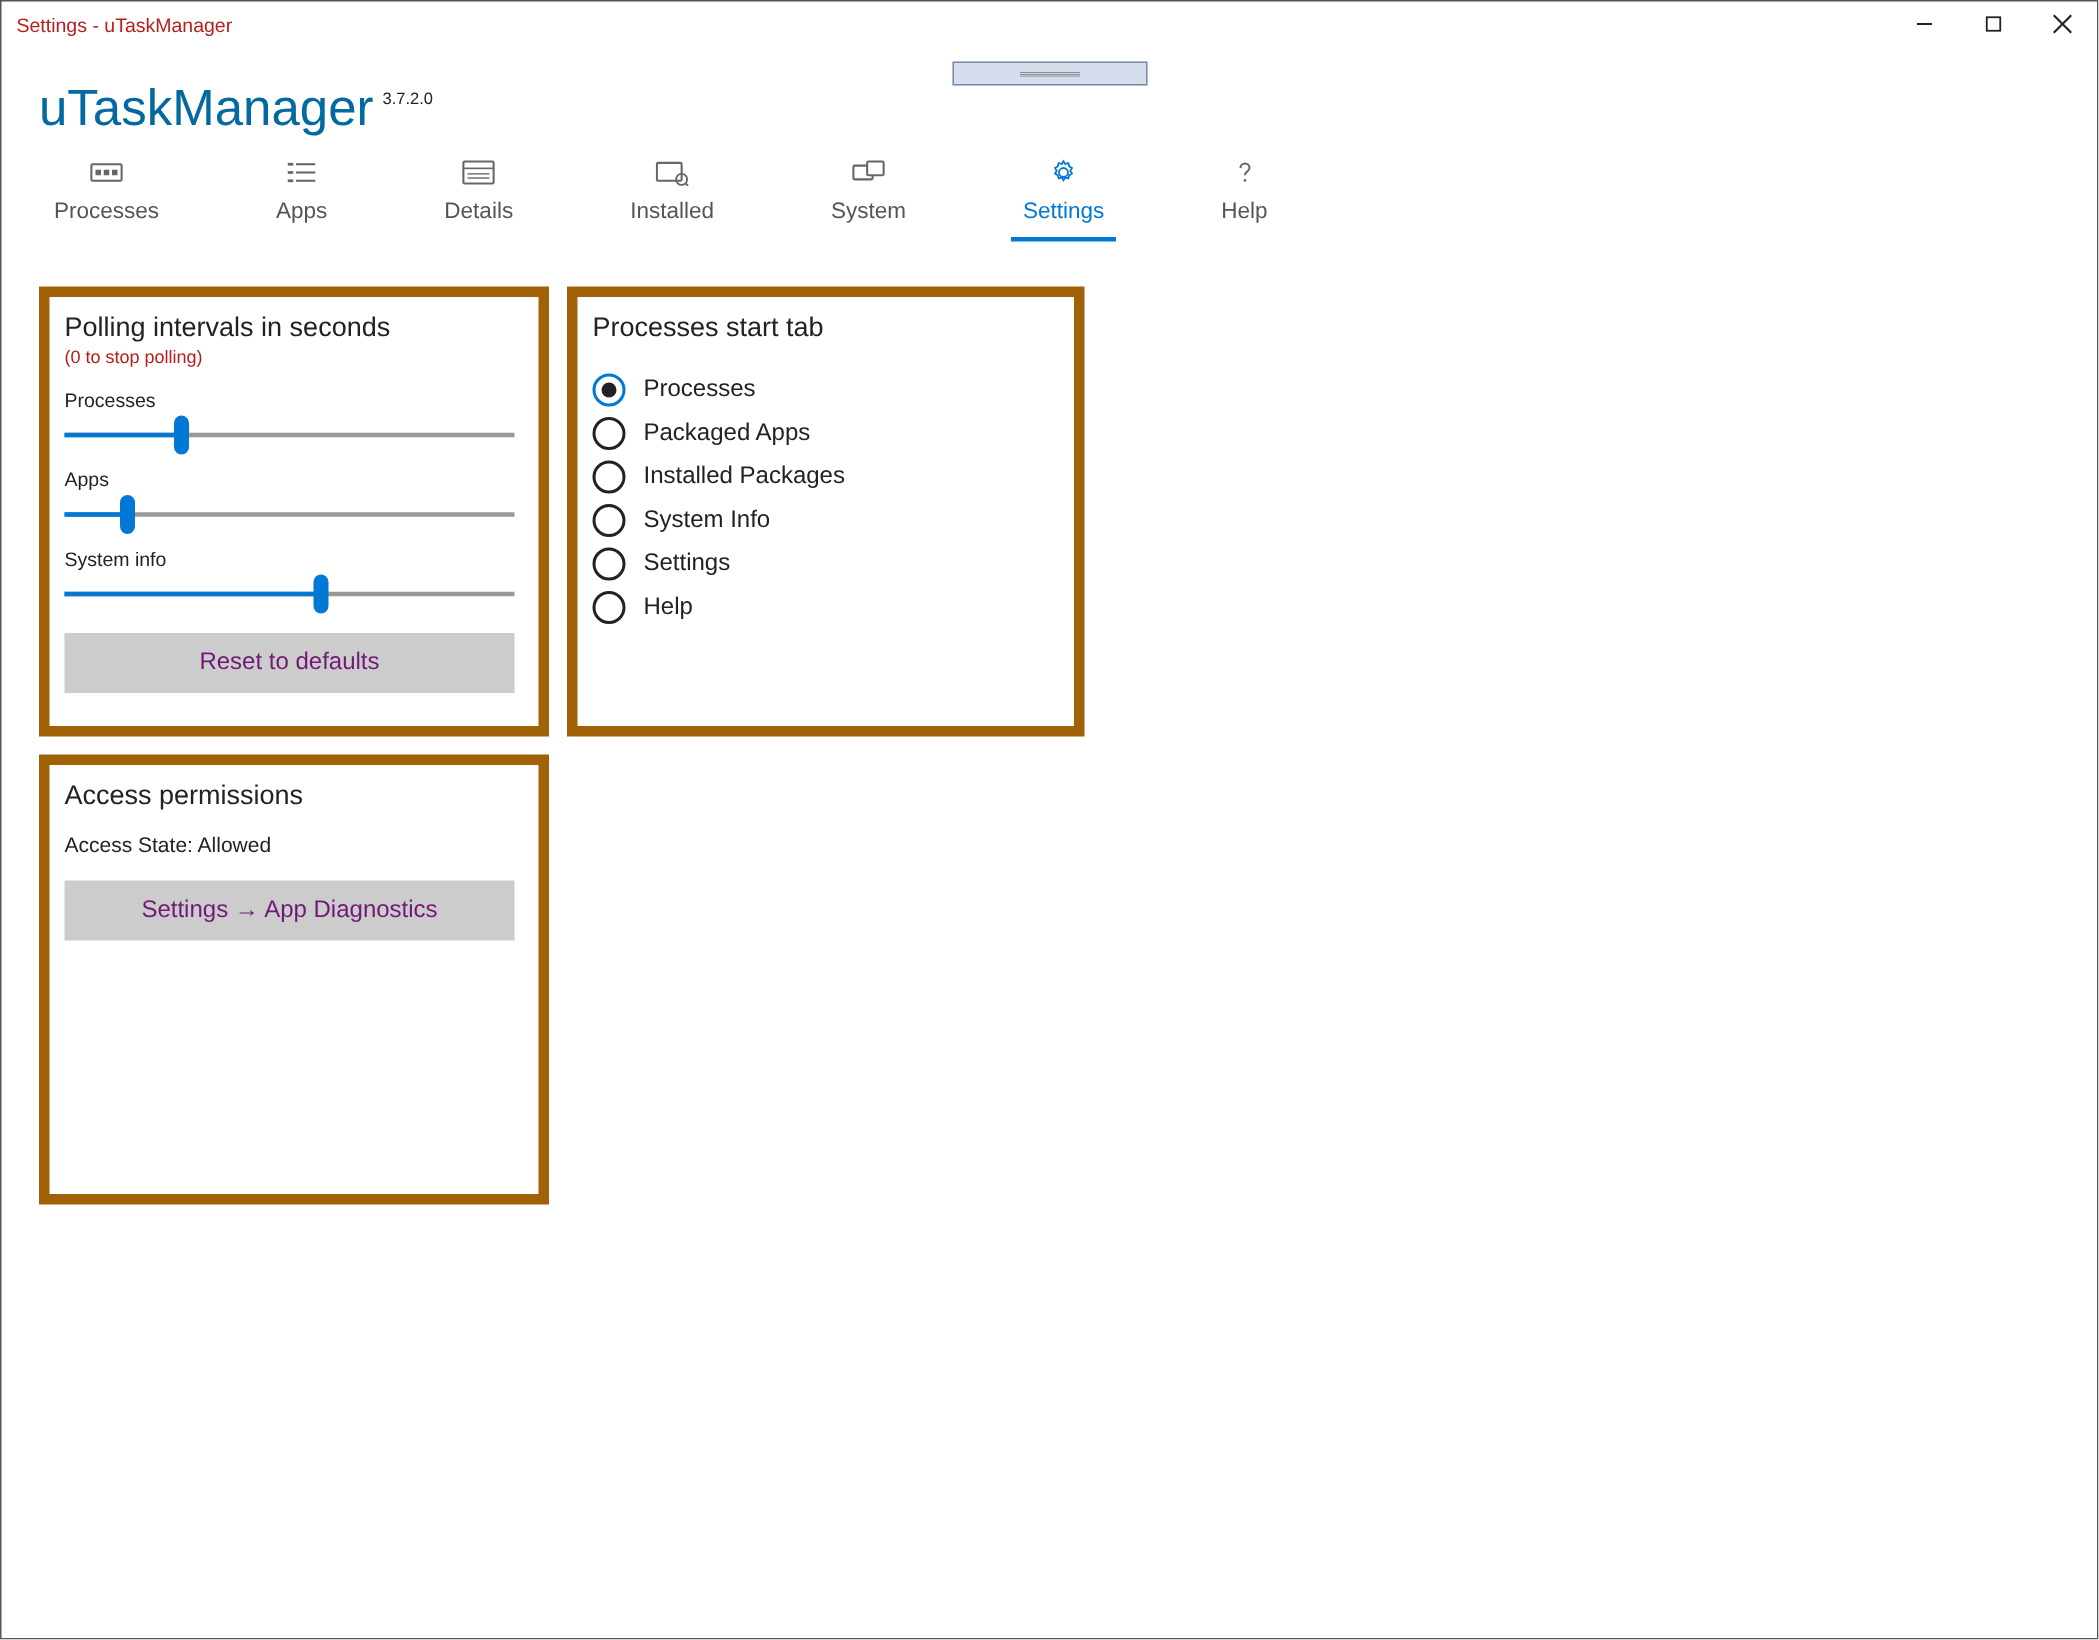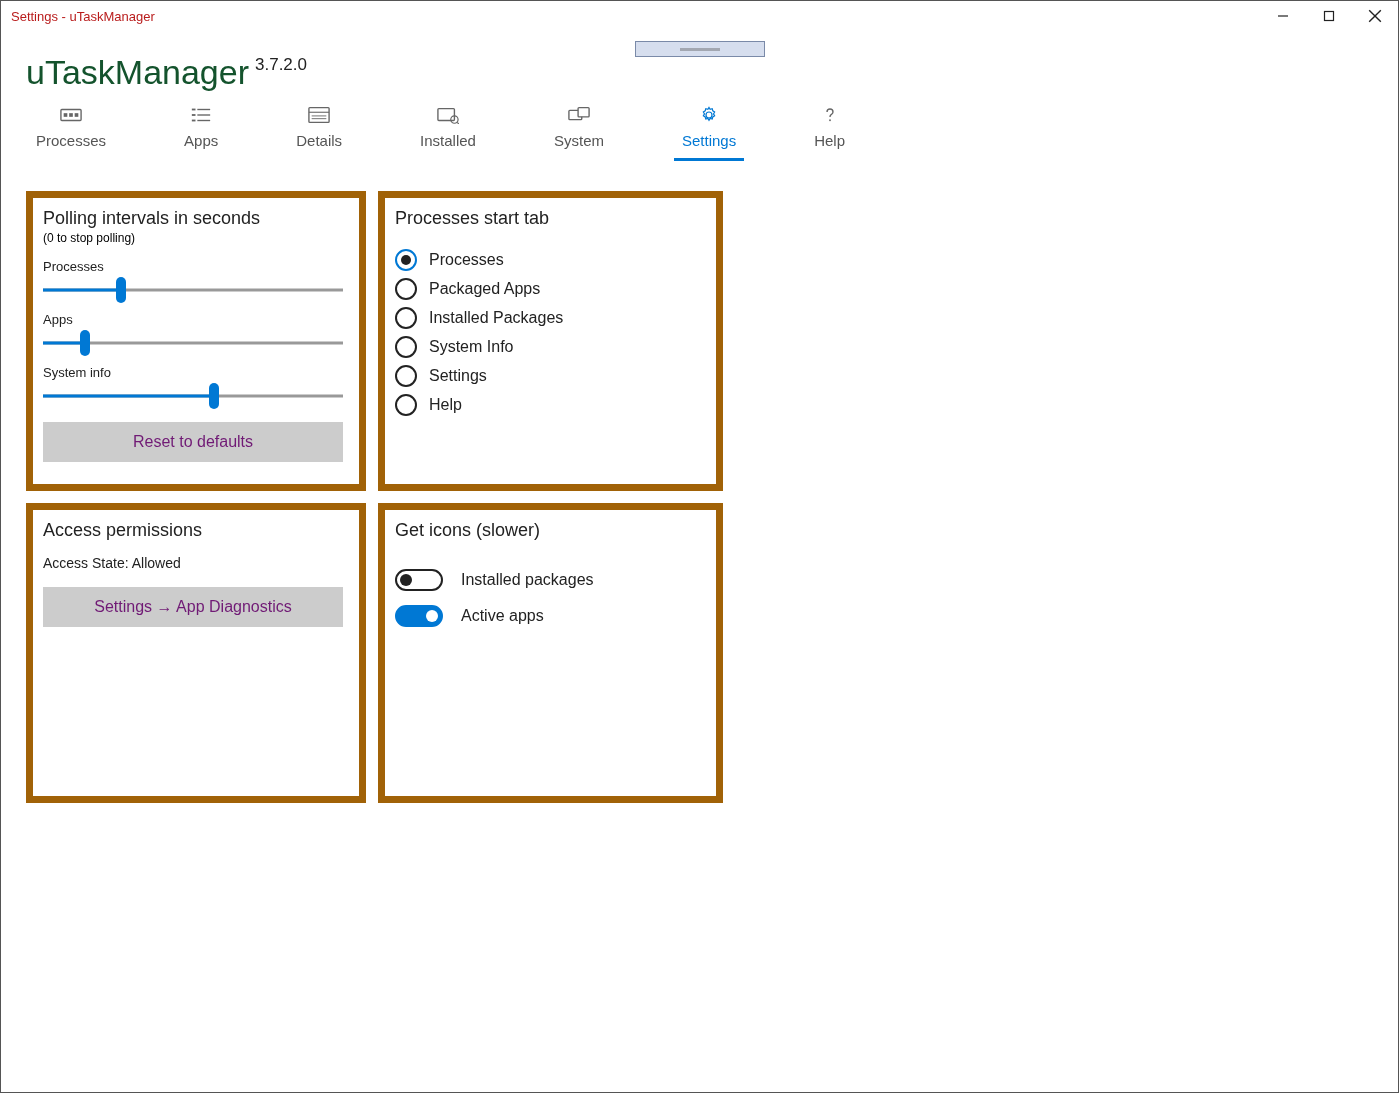--- a/index.html
+++ b/index.html
@@ -73,24 +73,24 @@
   .app-title-row {
     display: flex;
     align-items: baseline;
     gap: 6px;
     margin-top: 12px;
     margin-bottom: 6px;
   }
   .app-title {
     font-size: 34px;
     font-weight: 400;
-    color: #14532d;
+    color: #0369a1;
   }
   .app-version {
-    font-size: 17px;
+    font-size: 11px;
     color: #222;
     position: relative;
     top: -14px;
   }
   .tabs {
     display: flex;
     gap: 70px;
     margin-top: 14px;
     margin-bottom: 34px;
     padding-left: 6px;
@@ -130,21 +130,21 @@
     flex-direction: column;
   }
   .panel-title {
     font-size: 18px;
     color: #222;
     font-weight: 400;
     margin-bottom: 2px;
   }
   .panel-sub {
     font-size: 12px;
-    color: #000000;
+    color: #b91c1c;
     margin-bottom: 10px;
   }
   .slider-label {
     font-size: 13px;
     color: #222;
     margin-top: 4px;
     margin-bottom: 2px;
   }
   .slider {
     position: relative;
@@ -420,33 +420,16 @@
       <div class="panel">
         <div class="panel-title">Access permissions</div>
         <div class="access-row">
           <span>Access State:</span>
           <span> </span>
           <span>Allowed</span>
         </div>
         <button class="btn-flat">Settings → App Diagnostics</button>
       </div>
 
-      <div class="panel">
-        <div class="panel-title">Get icons (slower)</div>
-        <div class="toggle-list">
-          <div class="toggle-item">
-            <div class="toggle">
-                <div class="knob"></div>
-              </div>
-            <span>Installed packages</span>
-          </div>
-          <div class="toggle-item">
-            <div class="toggle on">
-                <div class="knob"></div>
-              </div>
-            <span>Active apps</span>
-          </div>
-        </div>
-      </div>
 
     </div>
   </div>
 </div>
 
 </body></html>

